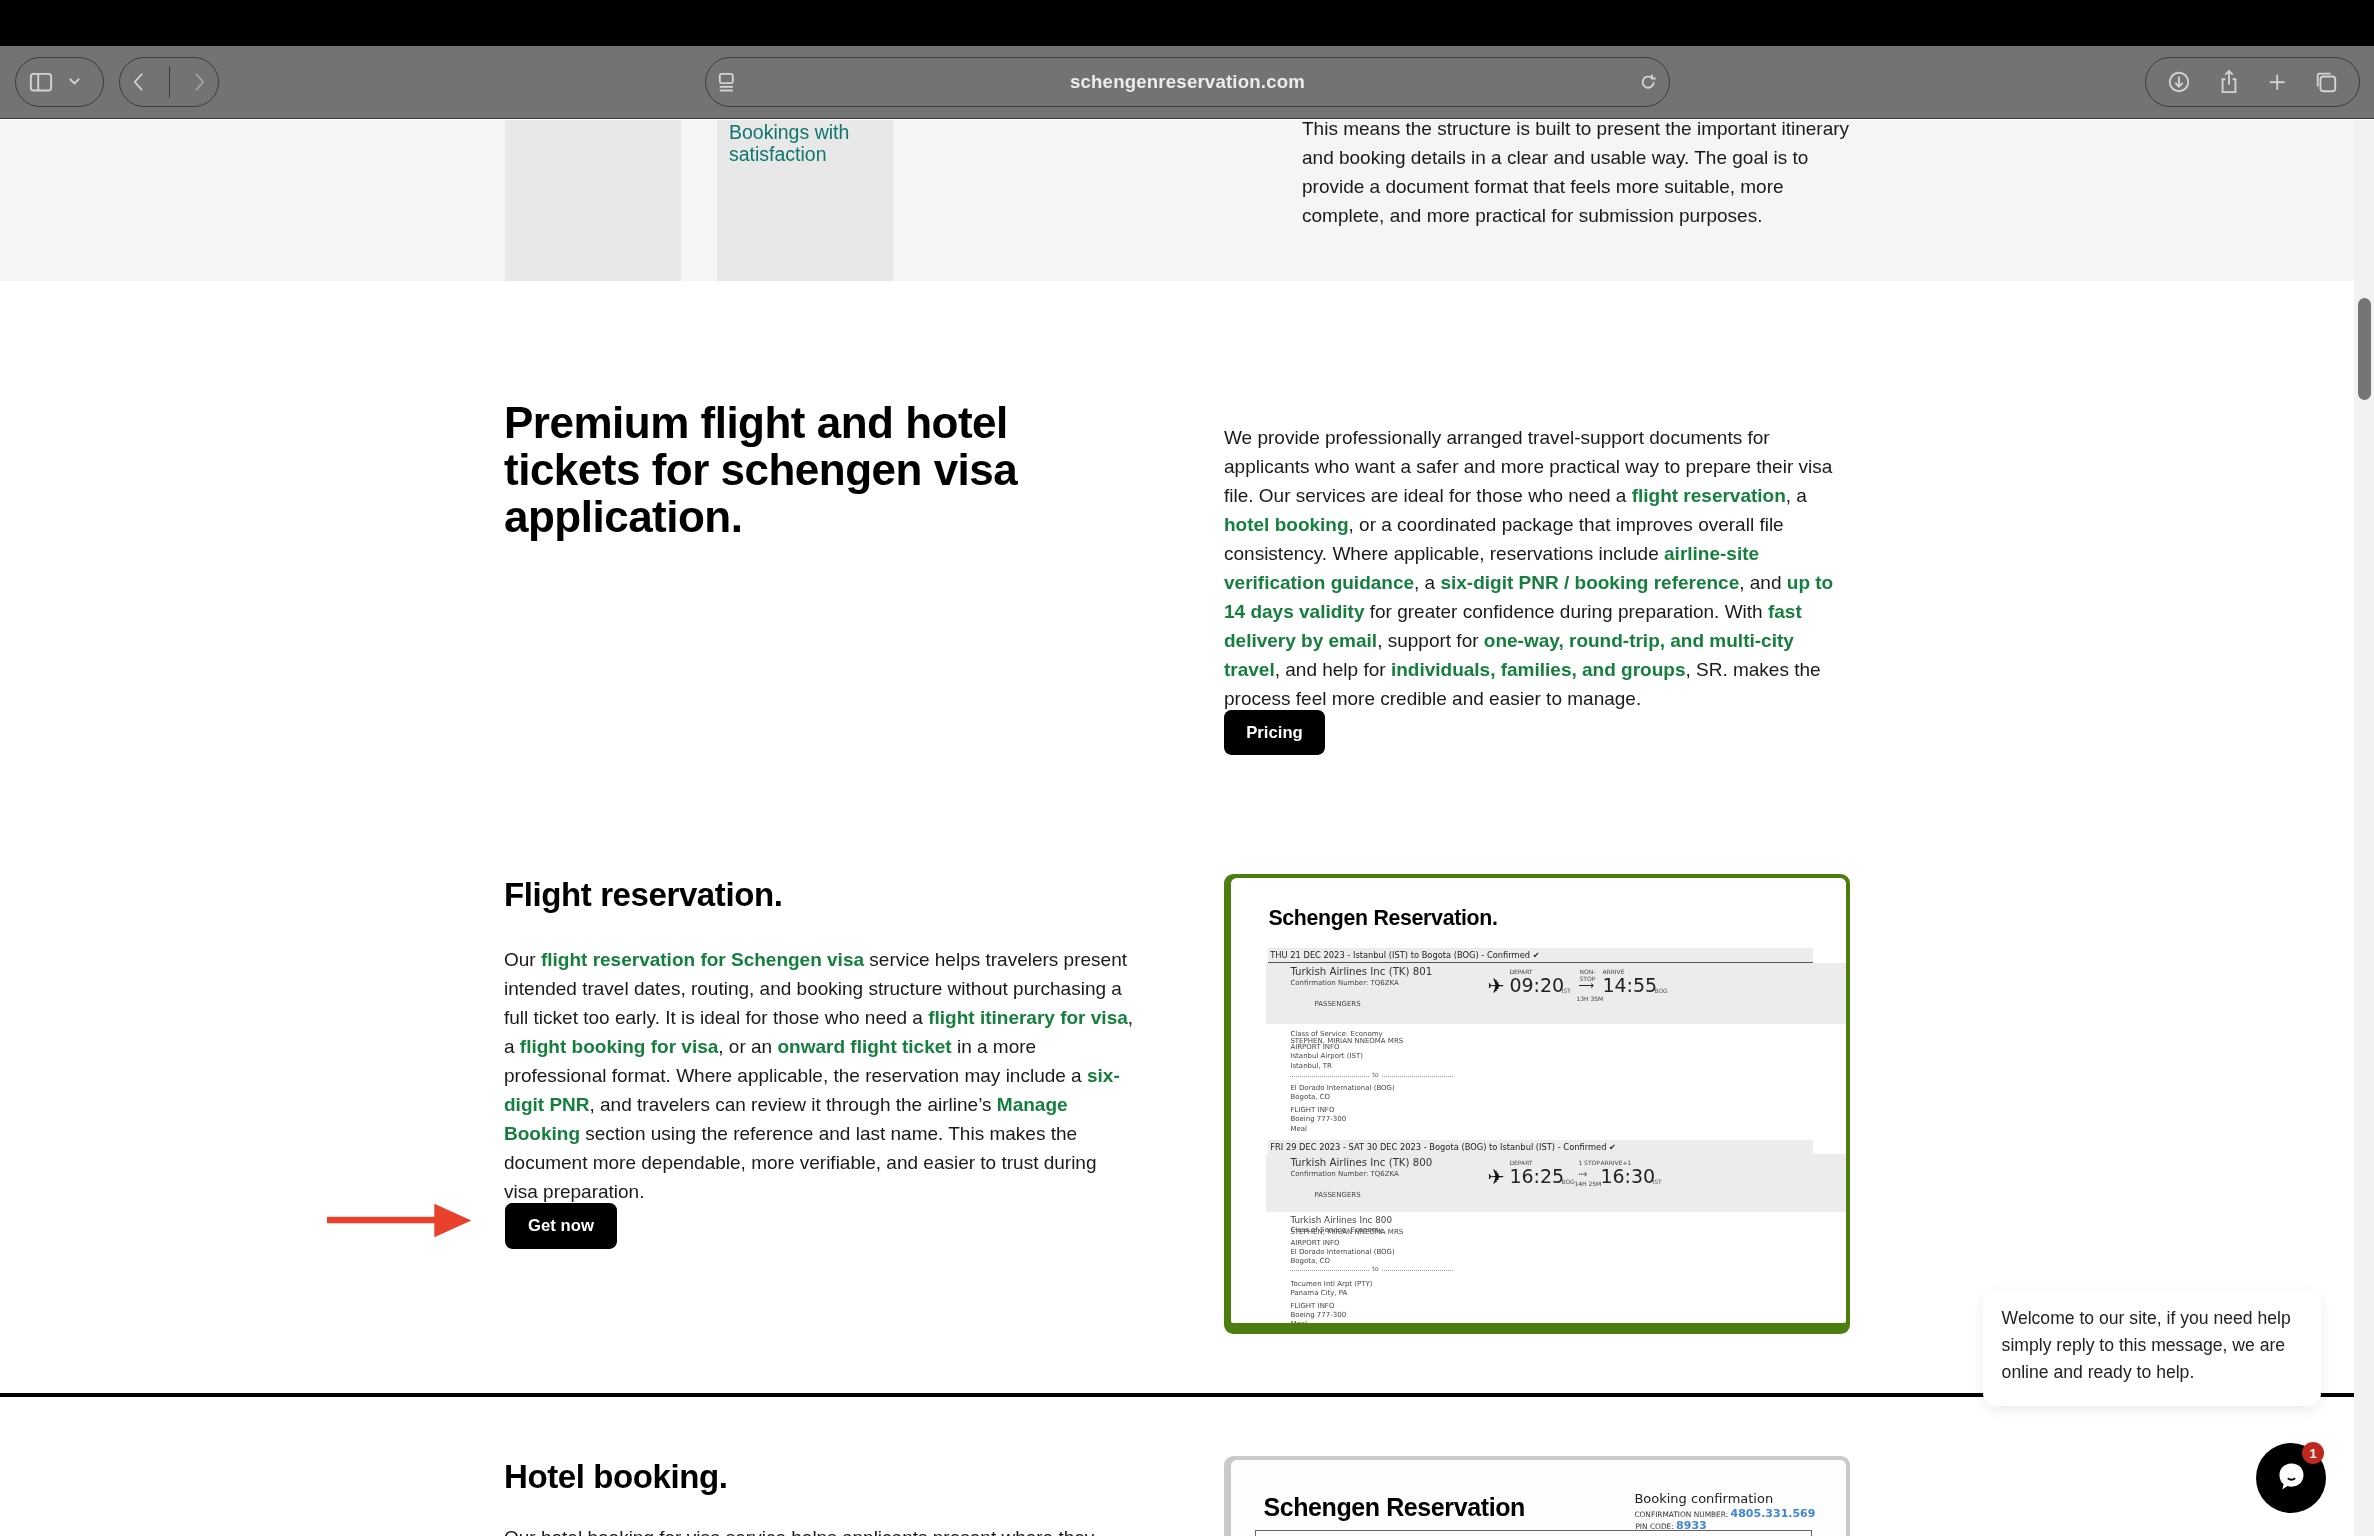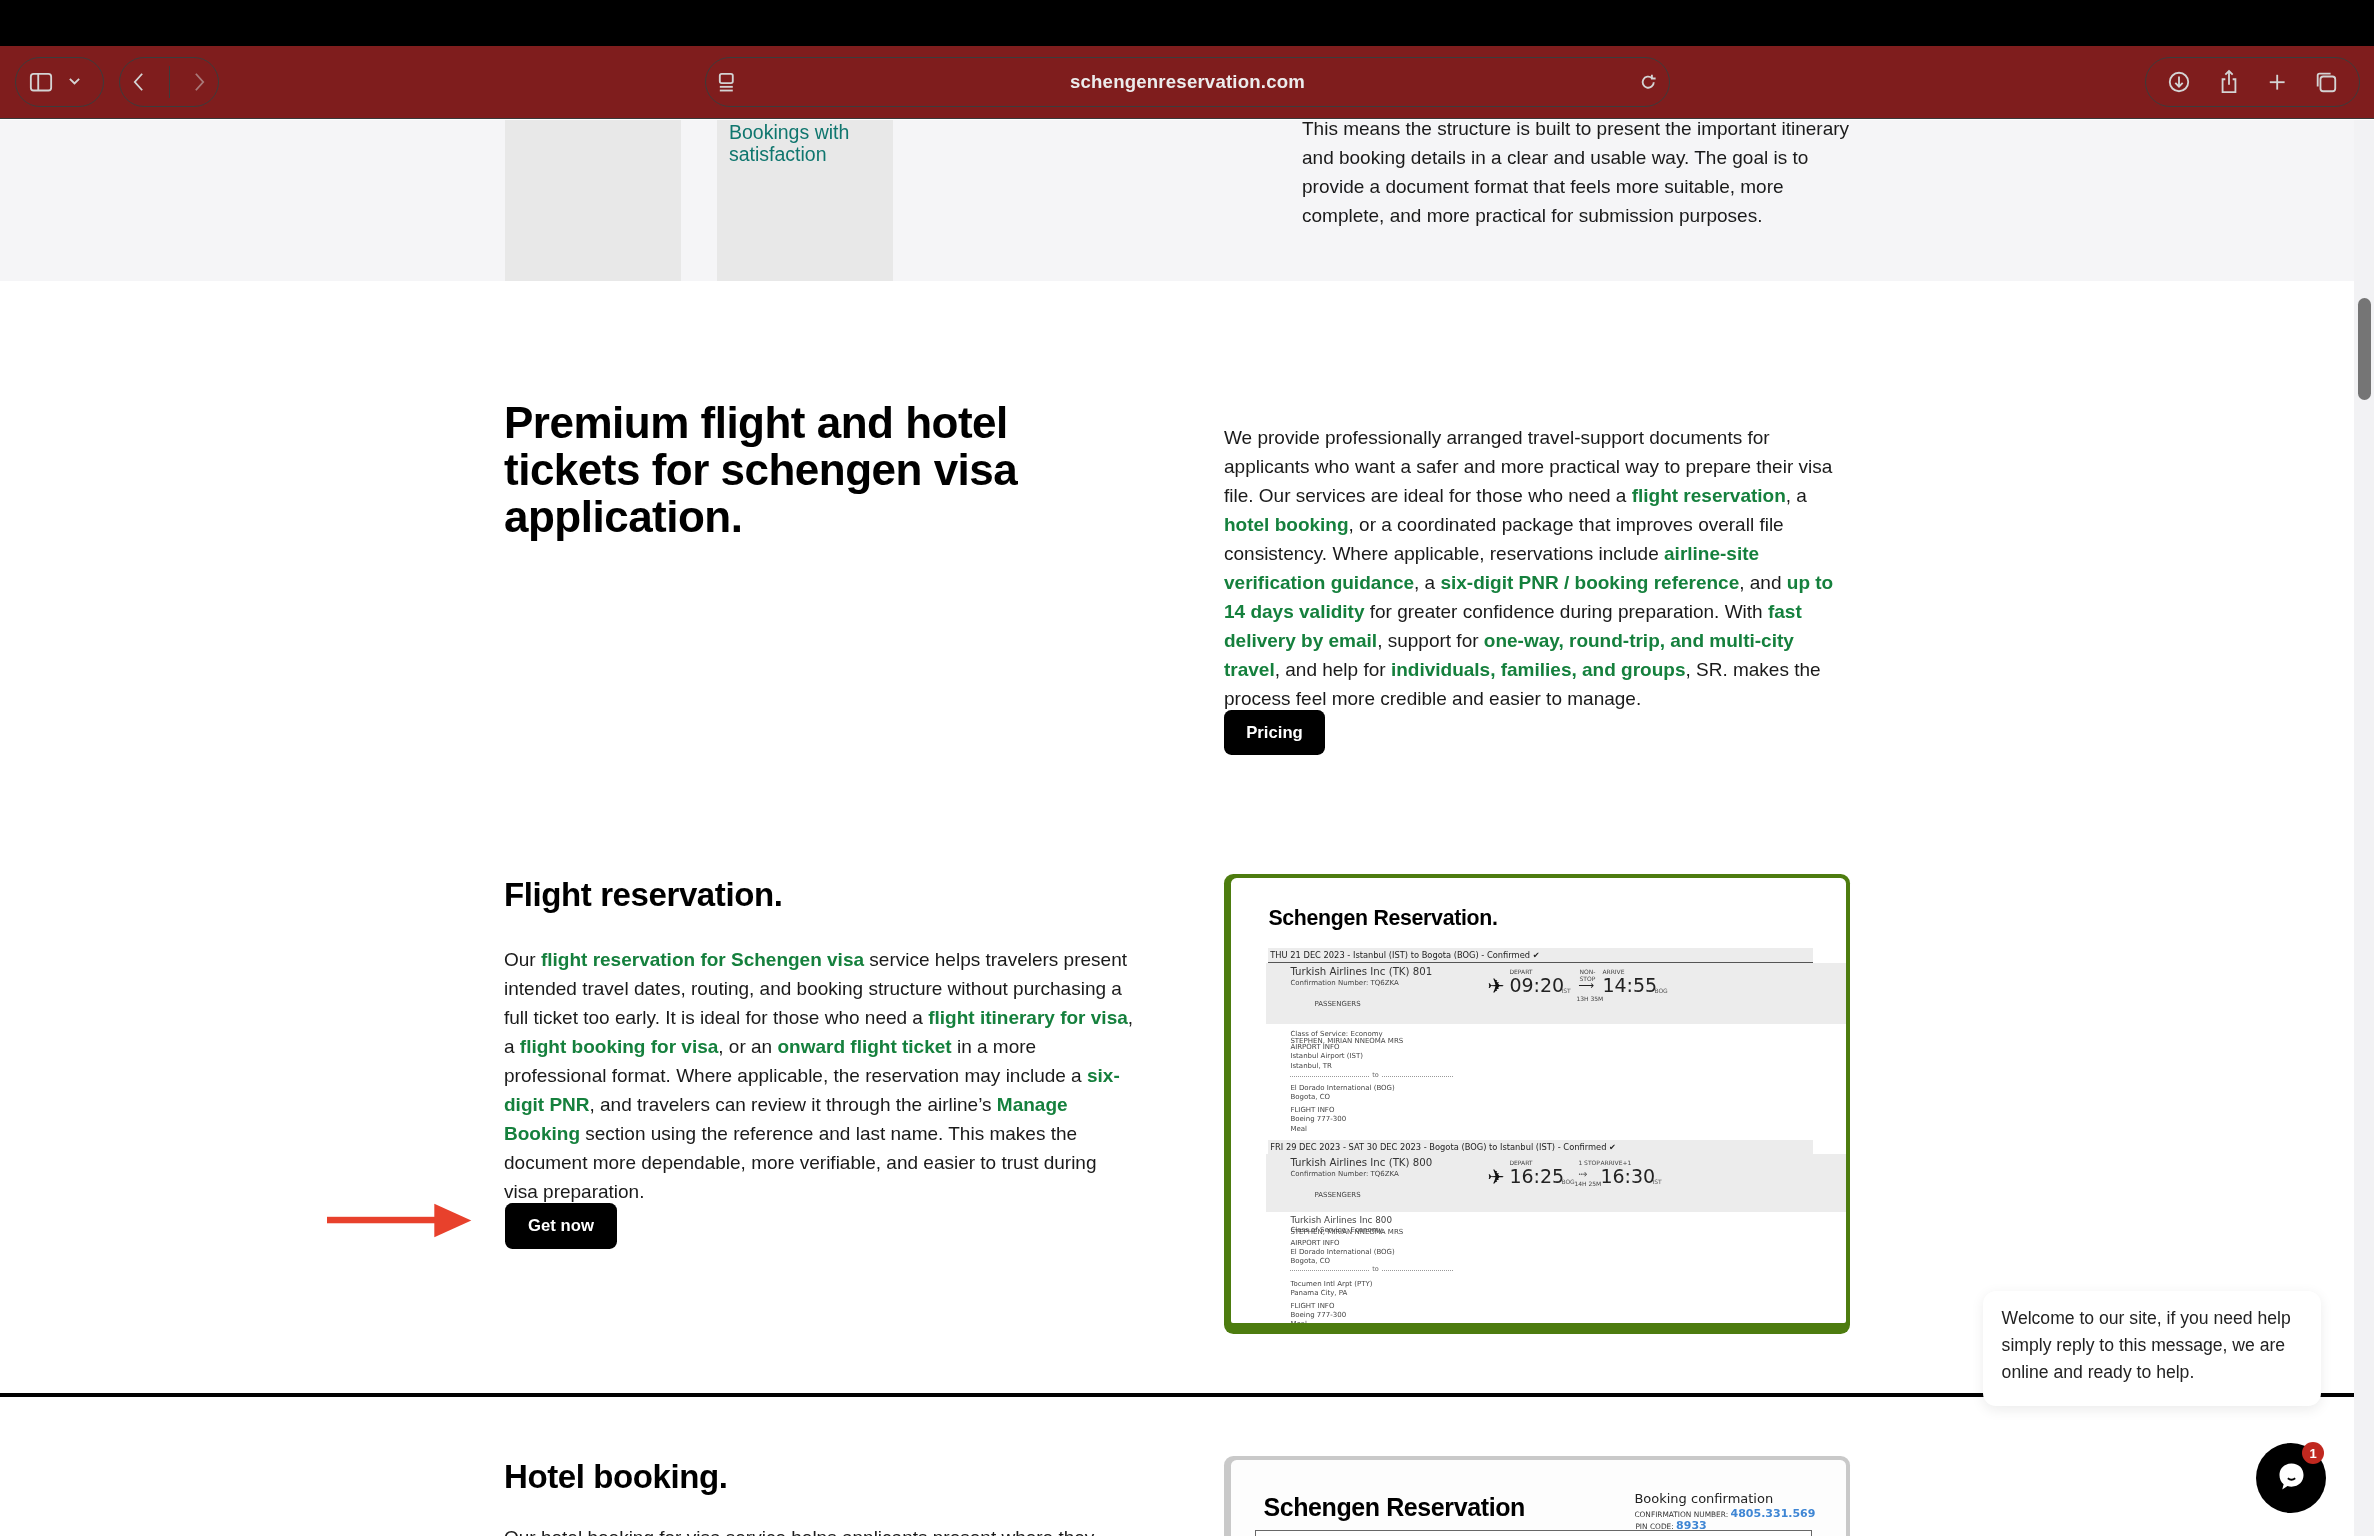--- a/index.html
+++ b/index.html
@@ -1,21 +1,21 @@
 <!DOCTYPE html>
 <html style="font-size:15px"><head>
 <meta charset="utf-8">
 <style>
   * { box-sizing: border-box; margin: 0; padding: 0; }
   html, body { width: 2375px; height: 1537px; overflow: hidden; background: #fff; }
   body { font-family: "Liberation Sans", sans-serif; color: #111; position: relative; }
 
   
   .top-black { position: absolute; left: 0; top: 0; width: 2375px; height: 46px; background: #000; }
-  .toolbar { position: absolute; left: 0; top: 46px; width: 2375px; height: 73px; background: #7f1d1d; border-bottom: 0.9px solid #3a3a3a; }
+  .toolbar { position: absolute; left: 0; top: 46px; width: 2375px; height: 73px; background: #737373; border-bottom: 0.9px solid #3a3a3a; }
   .pill { position: absolute; top: 11px; height: 50px; border: 1.4px solid #3c3c3c; border-radius: 25px; display: flex; align-items: center; }
   .pill-left1 { left: 15px; width: 89px; padding-left: 13px; gap: 15px; }
   .pill-left2 { left: 119px; width: 100px; justify-content: space-around; }
   .pill-left2 .sep { width: 0.9px; height: 32px; background: #3c3c3c; }
   .pill-url { left: 705px; width: 965px; }
   .pill-right { left: 2145px; width: 215px; justify-content: space-around; padding: 0 7.4px; }
   .url-text { position: absolute; left: 0; right: 0; text-align: center; color: #ececec; font-size: 18.6px; font-weight: 700; letter-spacing: 0.2px; }
   .ico { display: inline-flex; align-items: center; justify-content: center; color: #d4d4d4; }
   .ico svg { stroke: #d4d4d4; fill: none; stroke-width: 2; }
 

